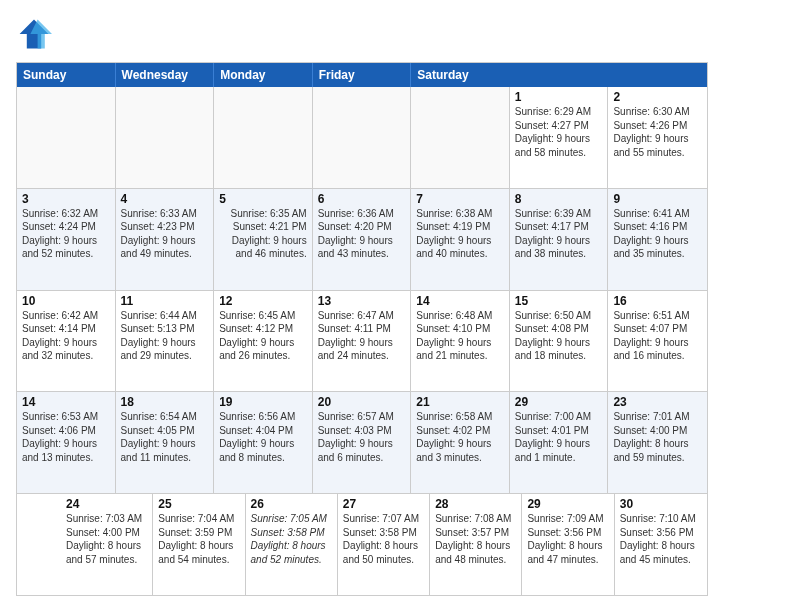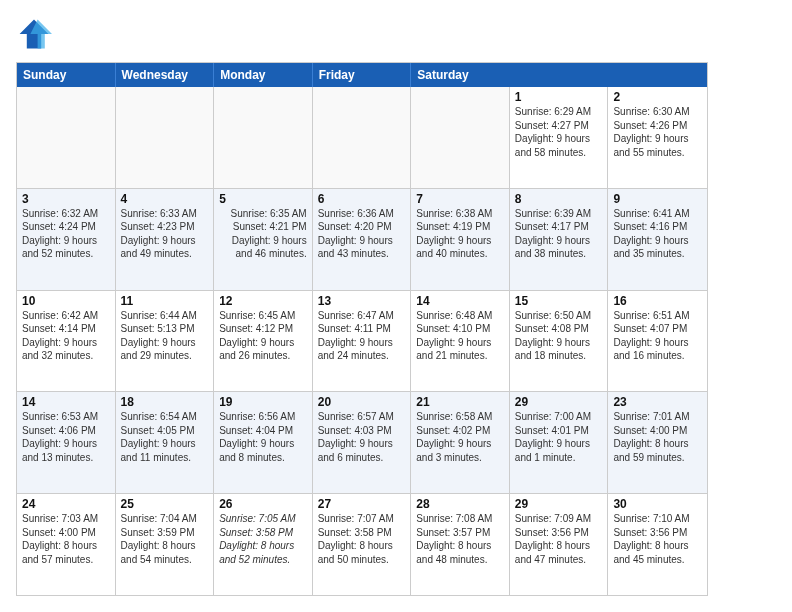--- a/index.html
+++ b/index.html
@@ -76,21 +76,21 @@
       display: flex;
       flex-direction: column;
       flex: 1;
     }
     .cal-row {
       display: grid;
       grid-template-columns: repeat(7, 1fr);
       flex: 1;
       border-bottom: 1px solid #ccc;
     }
-    .cal-row:last-child { border-bottom: none; }
+    .cal-row:last-child { border-bottom: none; margin-left: 44px; }
     .cal-cell {
       border-right: 1px solid #ccc;
       padding: 3px 5px;
       font-size: 9.5px;
       color: #333;
       vertical-align: top;
       background: #fff;
       min-height: 0;
     }
     .cal-cell:last-child { border-right: none; }

